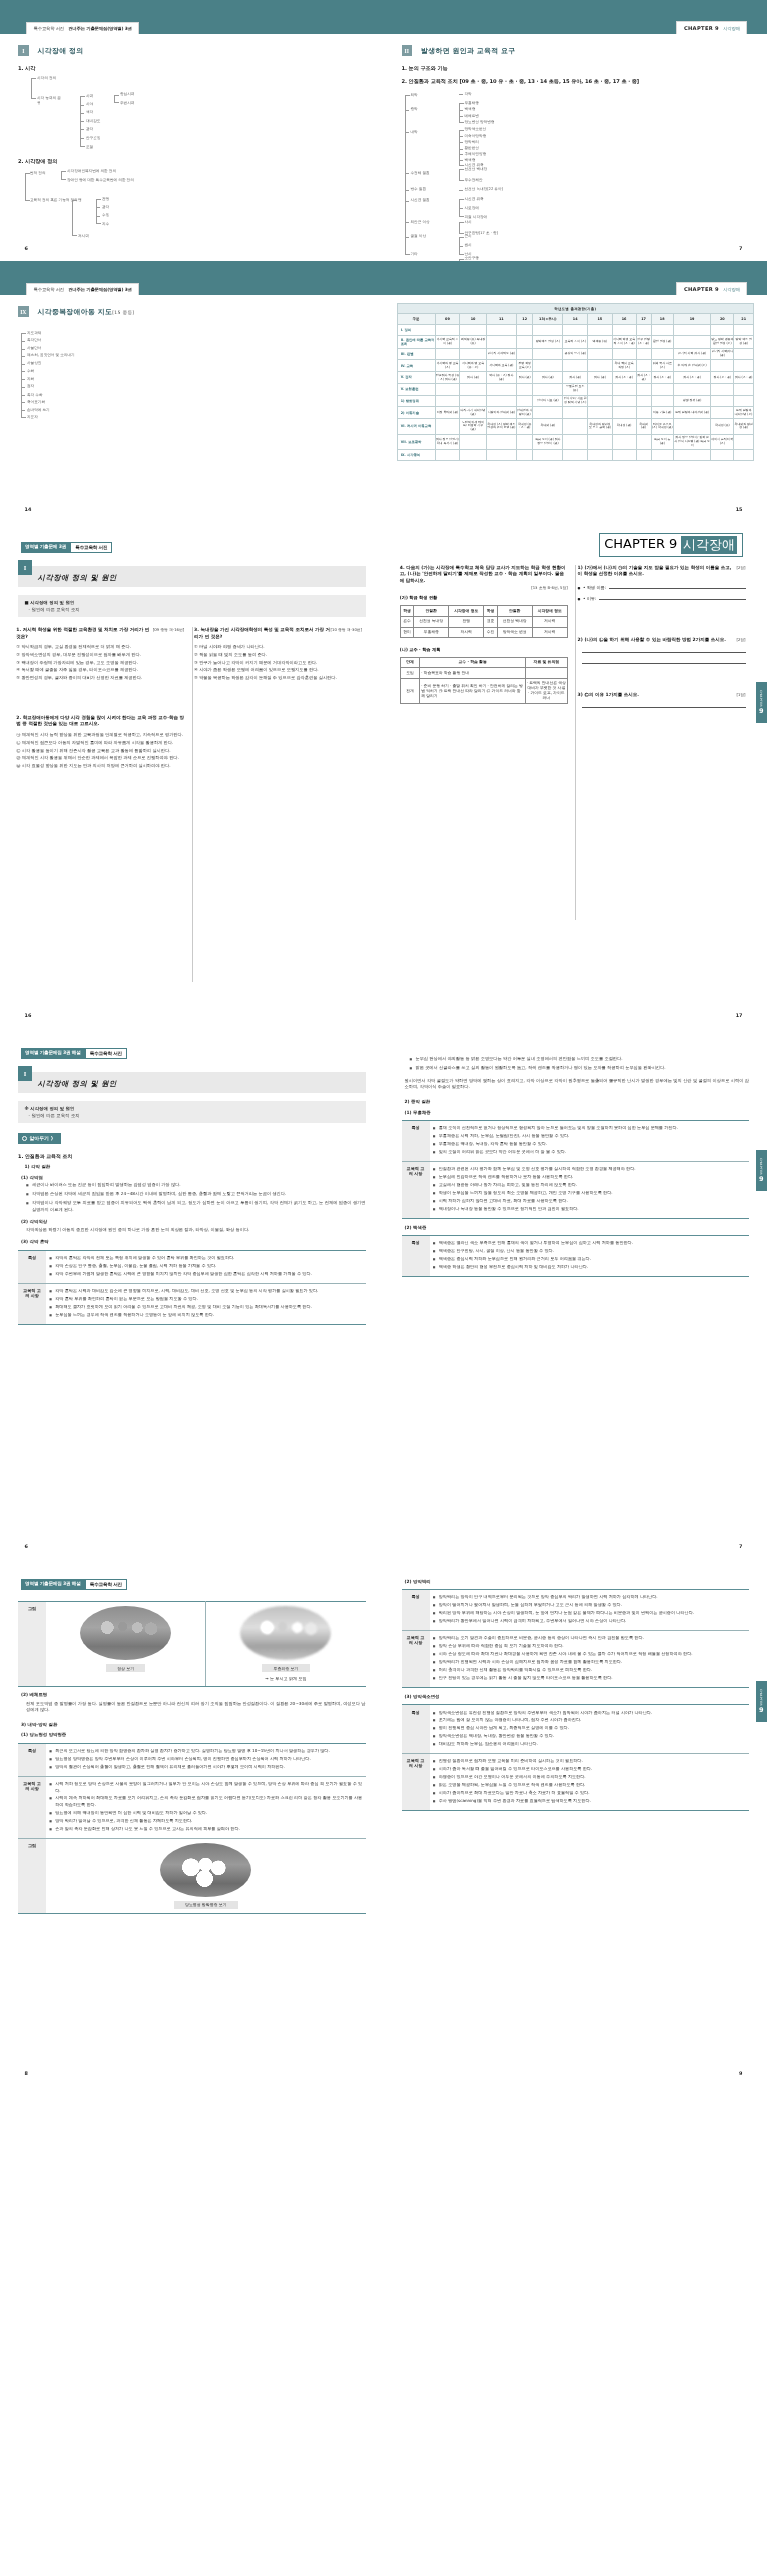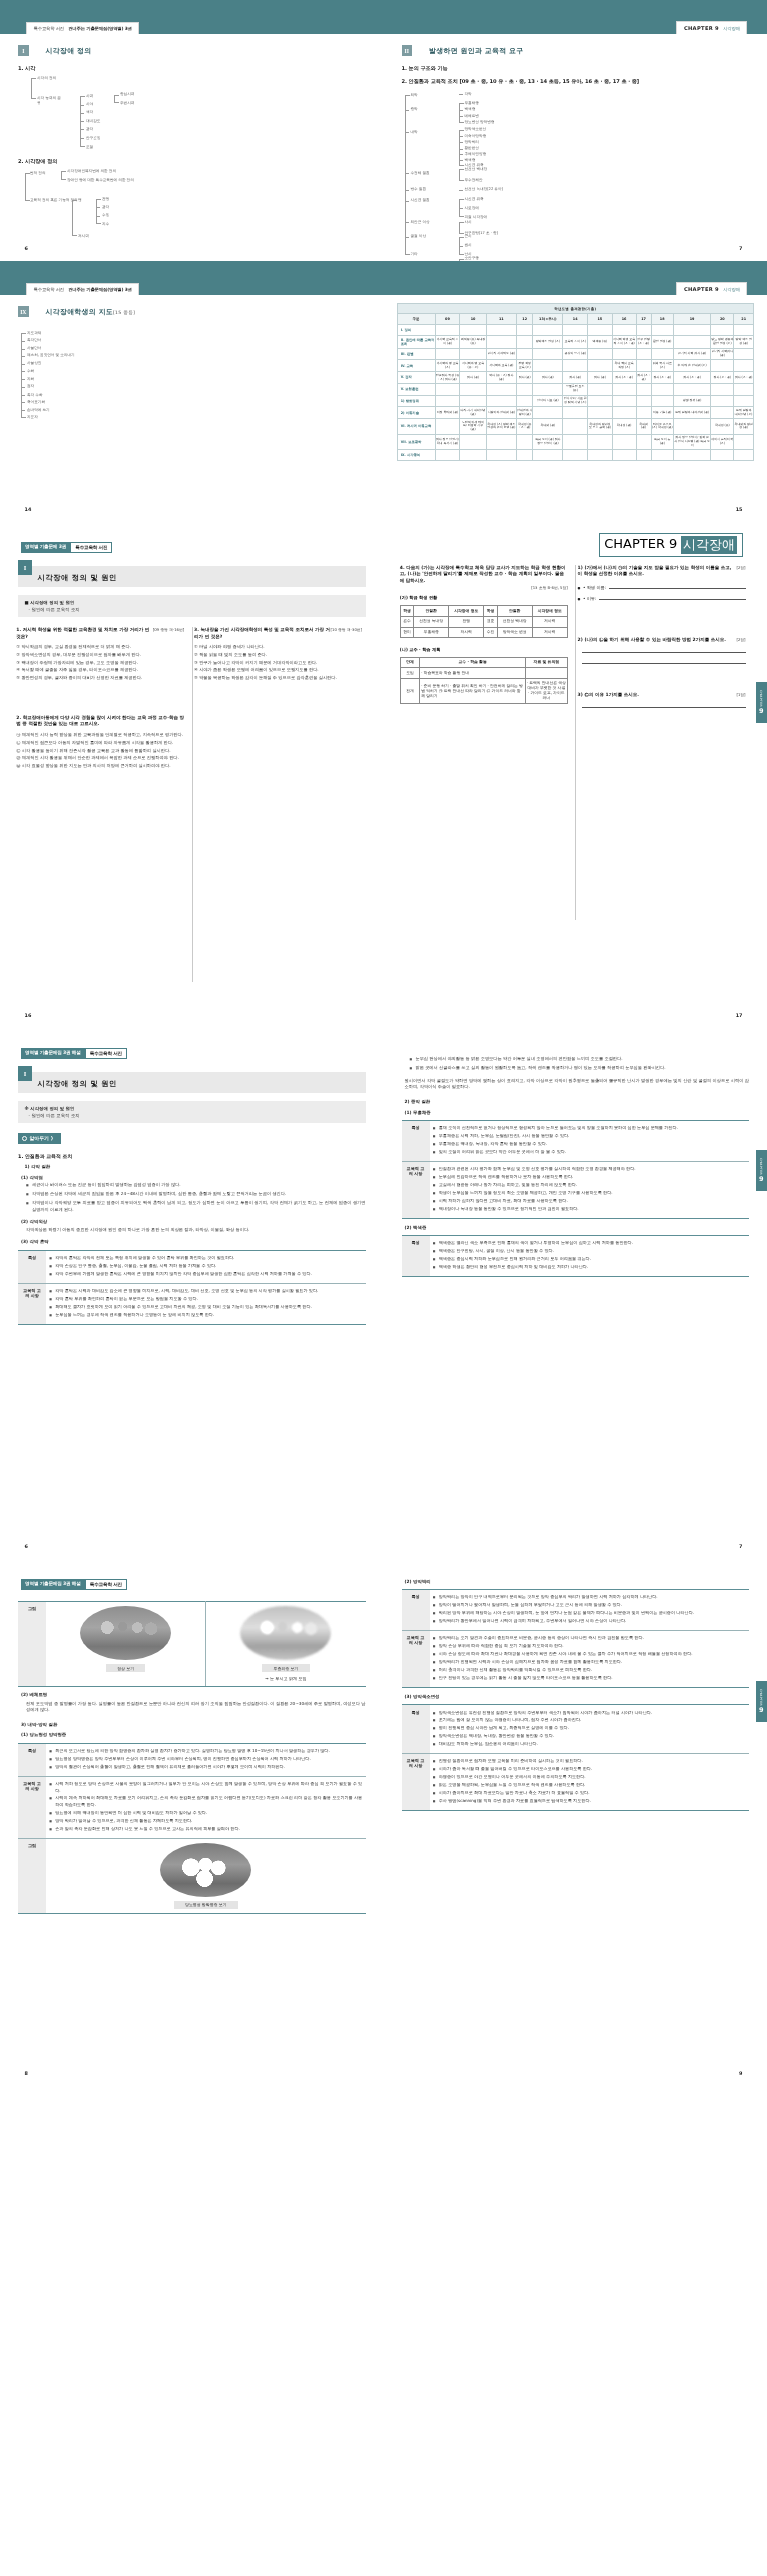--- a/index.html
+++ b/index.html
@@ -24,21 +24,21 @@
     border: 0.8px solid #d8d8d8; border-bottom: none;
     display: flex; align-items: baseline; gap: 4.1px;
   }
   .band .tab .t1 { color:#3d3d3d; }
   .band .tab .t2 { color:#1f1f1f; font-weight: bold; }
   .band .tab.right { left: auto; right: 19.6px; gap:4.1px; }
   .band .tab.right .t1 { font-weight:bold; color:#1d1d1d; font-size:5.2px;letter-spacing:0.3px;}
   .band .tab.right .t2 { color:#4a8087; font-weight:normal; font-size:4.4px; }
 
   
-  .sec-head { display: flex; align-items: center; gap: 17px; margin: 11.4px 0 0 18px; text-align: right; }
+  .sec-head { display: flex; align-items: center; gap: 9px; margin: 11.4px 0 0 18px; text-align: right; }
   .sec-head .num {
     width: 10.6px; height: 10.6px; background: #7d9ba0; color: #fff;
     font-size: 5.7px; font-family: "Liberation Serif", serif;
     display: flex; align-items: center; justify-content: center; font-weight: bold;
   }
   .sec-head .txt { font-size: 6.9px; font-weight: bold; color: #2f5a61; letter-spacing: 0.3px; }
   .sec-head .txt .sm { font-size: 4.6px; font-weight: normal; color:#4a4a4a; }
 
   .sub-head { font-size: 5.2px; font-weight: bold; color: #1c1c1c; margin: 9px 0 0 18px; letter-spacing: -0.1px;}
 
@@ -74,21 +74,21 @@
 
   .wb-sec {
     position:relative; margin:13px 18px 0 18px; height:21px; background:#e9e9e9;
     display:flex; align-items:flex-end;
   }
   .wb-sec .num {
     position:absolute; left:0; top:-5.7px; width:14px; height:15.5px; background:#4a8087;
     color:#fff; font-size:6.5px; font-family:"Liberation Serif",serif; font-weight:bold;
     display:flex; align-items:center; justify-content:center;
   }
-  .wb-sec .txt { margin:0 0 4.1px 19.6px; font-size:7.3px; font-weight:bold; color:#1c1c1c; letter-spacing:0.5px;}
+  .wb-sec .txt { margin:0 0 4.1px 19.6px; font-size:7.3px; font-weight:bold; color:#1c1c1c; letter-spacing:0.5px;font-style:italic;}
 
   .wb-topics { margin:8.2px 18px 0 18px; background:#ececec; padding:4.9px 6.5px; }
   .wb-topics .l1 { font-size:4.4px; font-weight:bold; color:#1e1e1e; }
   .wb-topics .l2 { font-size:4.4px; color:#333; margin-top:2.4px; padding-left:4.1px;}
 
   .cols { display:flex; margin:9.8px 16.3px 0 16.3px; gap:9.8px; position:relative;}
   .col { width:168px; }
   .divider { position:absolute; left:50%; top:0; bottom:-204px; width:0; border-left:0.5px solid #c9c9c9; }
 
   .q { margin-bottom: 8.2px; }
@@ -339,21 +339,21 @@
     <div class="band">
       <div class="tab">
         <span class="t1">특수교육학 서진</span>
         <span class="t2">건너주는 기출문제집(영역별) 3권</span>
       </div>
     </div>
 
     <div class="sec-head">
       <span class="num">IX</span>
       <span class="txt">
-        <span>시각장애학생의 지도</span><span class="sm">[15 중등]</span>
+        <span>시각중복장애아동 지도</span><span class="sm">[15 중등]</span>
       </span>
     </div>
 
     <div class="tree" style="height:106px;margin-top:11.4px;">
       <div class="brk" style="left:21px;top:4.9px;height:85px;"></div>
       <div class="tick" style="left:21px;top:12.2px;"></div>
       <div class="tick" style="left:21px;top:20.4px;"></div>
       <div class="tick" style="left:21px;top:28px;"></div>
       <div class="tick" style="left:21px;top:36px;"></div>
       <div class="tick" style="left:21px;top:43px;"></div>

